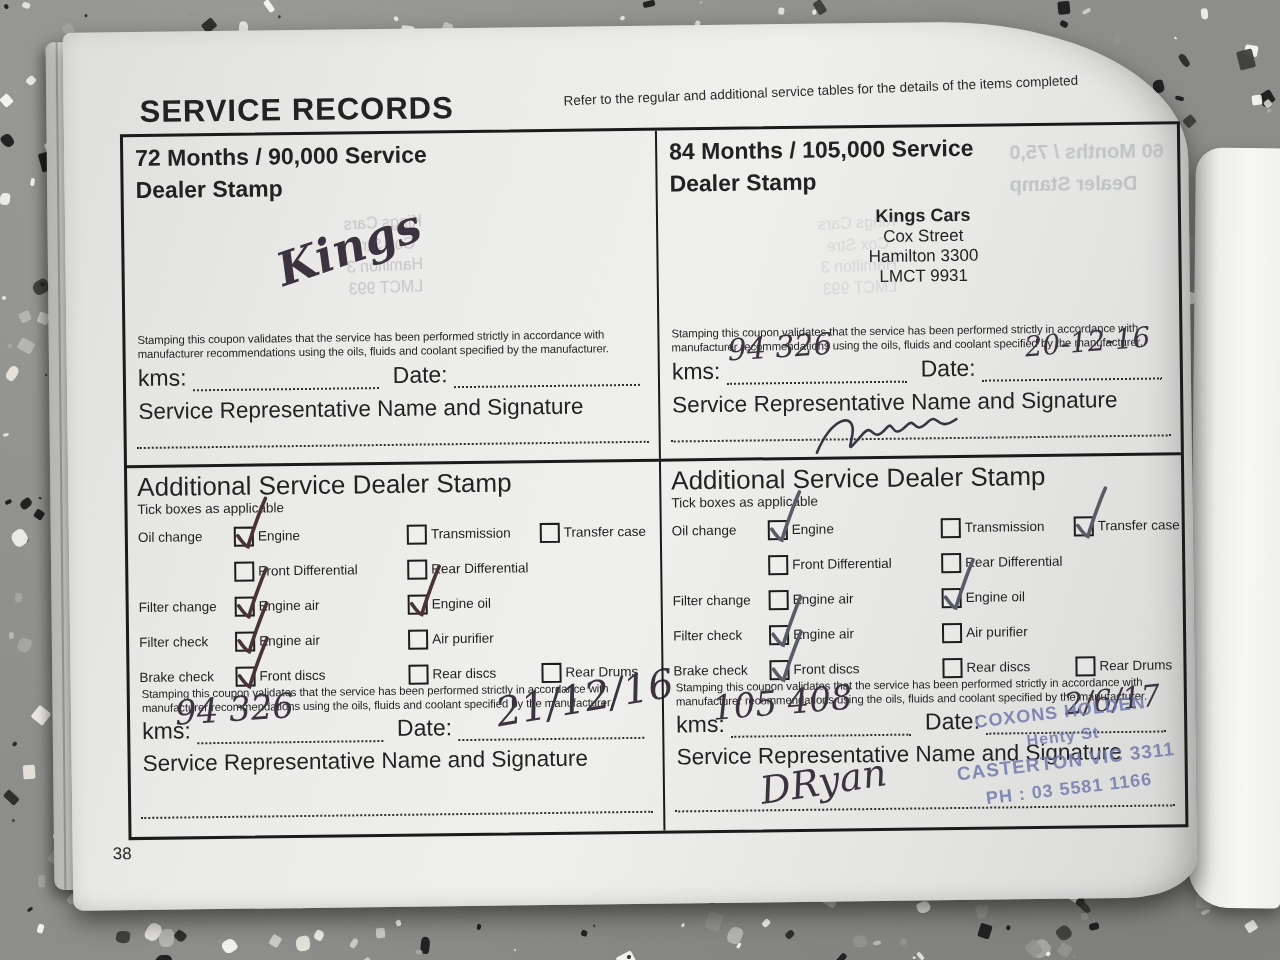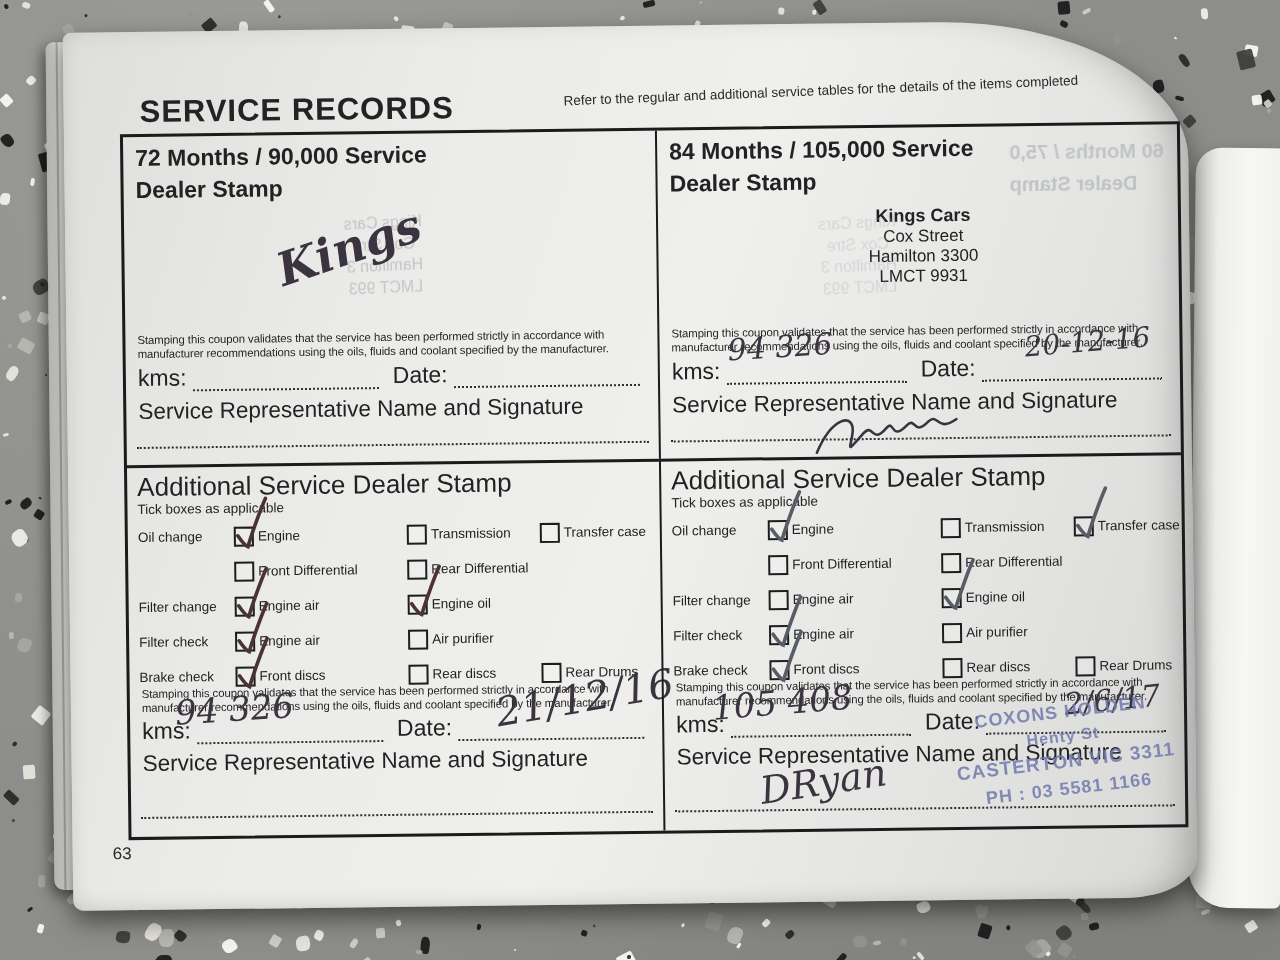--- a/index.html
+++ b/index.html
@@ -1221,14 +1221,14 @@
         <div class="b0">COXONS HOLDEN</div>
         <div class="b1">Henty St</div>
         <div class="b2">CASTERTON VIC 3311</div>
         <div class="b3">PH : 03 5581 1166</div>
       </div>
       <div class="hand" style="left:95px; top:300px; font-size:38px; transform:rotate(-8deg);">DRyan</div>
       <div class="sig-dots"></div>
     </div>
   </div>
 
-  <div class="page-num">63</div>
+  <div class="page-num">38</div>
 </div>
 
 </body></html>

